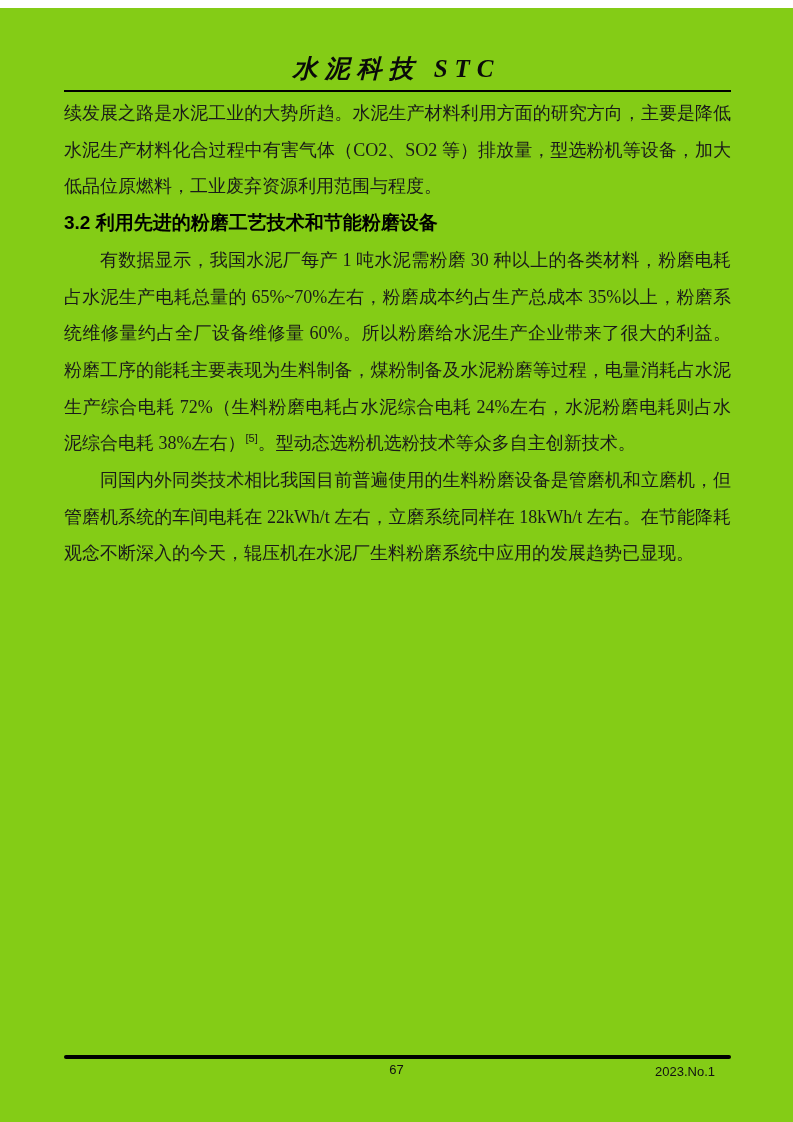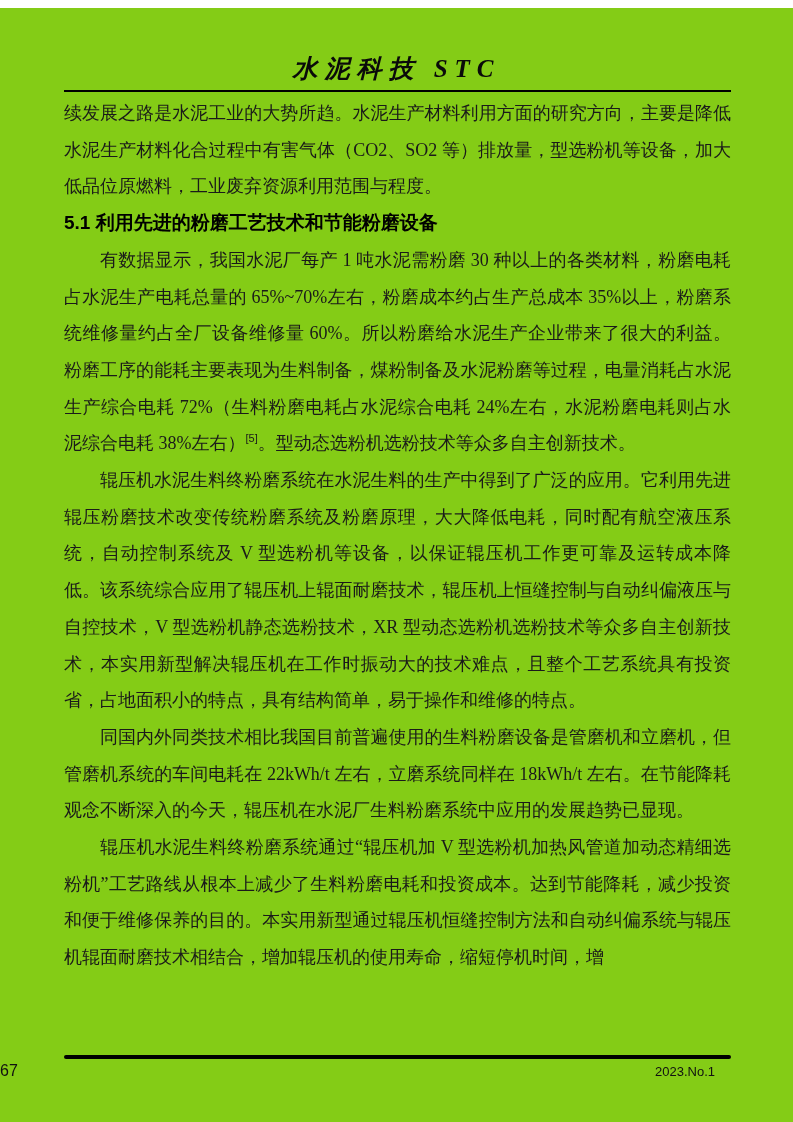--- a/index.html
+++ b/index.html
@@ -66,21 +66,22 @@
     width: 667px;
     height: 4px;
     background: #000;
     border-radius: 2px / 50%;
   }
   .page-number {
     position: absolute;
     top: 1054px;
     left: 0;
     width: 100%;
-    font-size: 16px;
+    text-align: center;
+    font-size: 13px;
     font-family: "Liberation Sans", "DejaVu Sans", sans-serif;
     color: #111;
   }
   .issue-label {
     position: absolute;
     top: 1056px;
     right: 78px;
     font-size: 13px;
     font-family: "Liberation Sans", "DejaVu Sans", sans-serif;
     color: #111;
@@ -92,29 +93,27 @@
 <div class="page">
 
   <div class="journal-title">水泥科技 STC</div>
 
   <div class="header-rule"></div>
 
   <div class="body-text">
 
     <p>续发展之路是水泥工业的大势所趋。水泥生产材料利用方面的研究方向，主要是降低水泥生产材料化合过程中有害气体（CO2、SO2 等）排放量，型选粉机等设备，加大低品位原燃料，工业废弃资源利用范围与程度。</p>
 
-    <p class="section-heading">5.1 利用先进的粉磨工艺技术和节能粉磨设备</p>
+    <p class="section-heading">3.2 利用先进的粉磨工艺技术和节能粉磨设备</p>
 
     <p class="indent"><span>有数据显示，我国水泥厂每产 1 吨水泥需粉磨 30 种以上的各类材料，粉磨电耗占水泥生产电耗总量的 65%~70%左右，粉磨成本约占生产总成本 35%以上，粉磨系统维修量约占全厂设备维修量 60%。所以粉磨给水泥生产企业带来了很大的利益。粉磨工序的能耗主要表现为生料制备，煤粉制备及水泥粉磨等过程，电量消耗占水泥生产综合电耗 72%（生料粉磨电耗占水泥综合电耗 24%左右，水泥粉磨电耗则占水泥综合电耗 38%左右）</span><sup class="cite">[5]</sup><span>。型动态选粉机选粉技术等众多自主创新技术。</span></p>
 
-    <p class="indent">辊压机水泥生料终粉磨系统在水泥生料的生产中得到了广泛的应用。它利用先进辊压粉磨技术改变传统粉磨系统及粉磨原理，大大降低电耗，同时配有航空液压系统，自动控制系统及 V 型选粉机等设备，以保证辊压机工作更可靠及运转成本降低。该系统综合应用了辊压机上辊面耐磨技术，辊压机上恒缝控制与自动纠偏液压与自控技术，V 型选粉机静态选粉技术，XR 型动态选粉机选粉技术等众多自主创新技术，本实用新型解决辊压机在工作时振动大的技术难点，且整个工艺系统具有投资省，占地面积小的特点，具有结构简单，易于操作和维修的特点。</p>
 
     <p class="indent">同国内外同类技术相比我国目前普遍使用的生料粉磨设备是管磨机和立磨机，但管磨机系统的车间电耗在 22kWh/t 左右，立磨系统同样在 18kWh/t 左右。在节能降耗观念不断深入的今天，辊压机在水泥厂生料粉磨系统中应用的发展趋势已显现。</p>
 
-    <p class="indent">辊压机水泥生料终粉磨系统通过“辊压机加 V 型选粉机加热风管道加动态精细选粉机”工艺路线从根本上减少了生料粉磨电耗和投资成本。达到节能降耗，减少投资和便于维修保养的目的。本实用新型通过辊压机恒缝控制方法和自动纠偏系统与辊压机辊面耐磨技术相结合，增加辊压机的使用寿命，缩短停机时间，增</p>
 
   </div>
 
   <div class="footer-rule"></div>
 
   <div class="page-number">67</div>
 
   <div class="issue-label">2023.No.1</div>
 
 </div>

